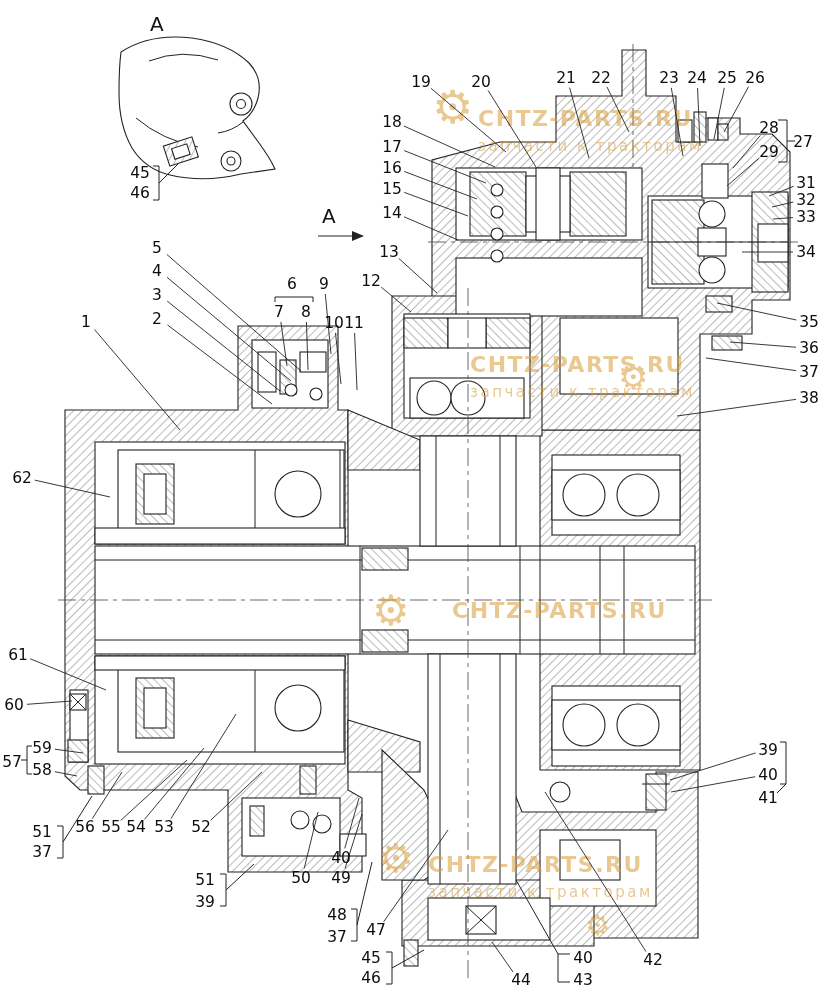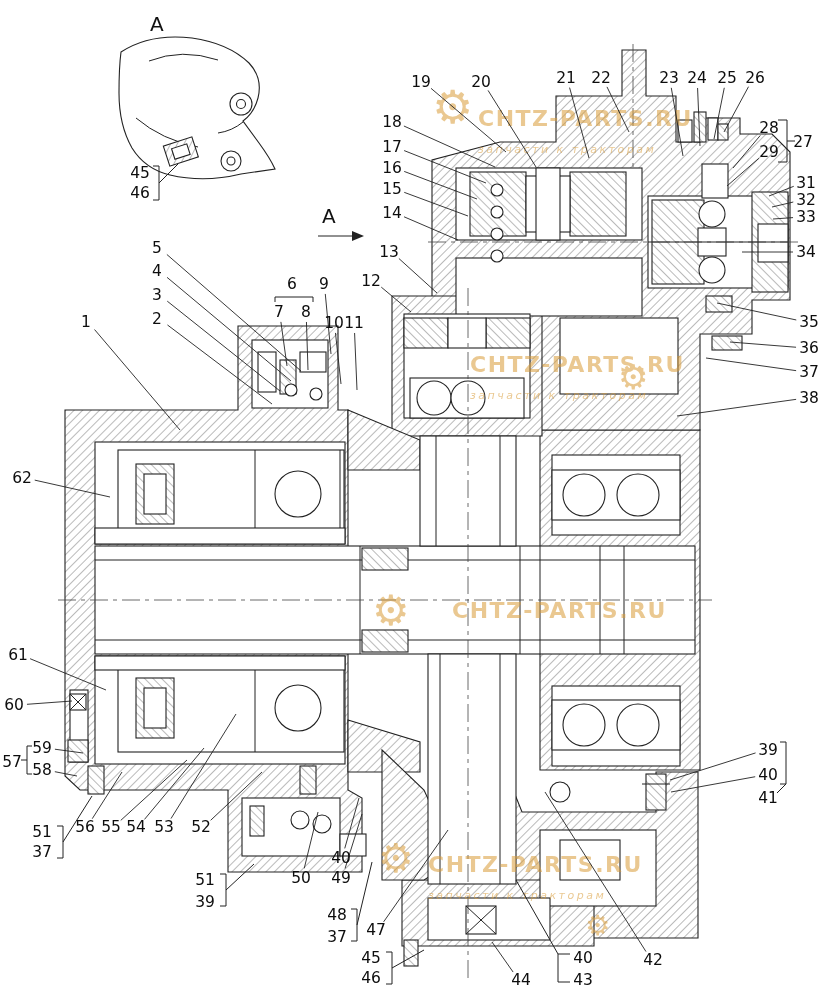--- a/index.html
+++ b/index.html
@@ -12,21 +12,21 @@
   .m{fill:url(#h1);stroke:#222;stroke-width:1.1;}
   .m2{fill:url(#h2);stroke:#222;stroke-width:1.1;}
   .w{fill:#fff;stroke:#222;stroke-width:1.1;}
   .ln{fill:none;stroke:#222;stroke-width:1;}
   .cline line{stroke:#444;stroke-width:0.8;stroke-dasharray:18 5 4 5;}
   .callout{font-size:15.5px;fill:#0d0d0d;text-anchor:middle;dominant-baseline:central;font-family:"DejaVu Sans",sans-serif;}
   .leader{stroke:#222;stroke-width:0.9;}
   .bracket{stroke:#222;stroke-width:1;fill:none;}
   .wm{position:absolute;color:#D99C38;opacity:0.55;}
   .wm-brand{font-weight:bold;font-size:22px;letter-spacing:1.5px;white-space:nowrap;}
-  .wm-tag{font-size:11px;letter-spacing:2.5px;margin-top:12px;white-space:nowrap;font-style:italic;}
+  .wm-tag{font-size:15px;letter-spacing:2.5px;margin-top:6px;white-space:nowrap;}
   .wm-gear{position:absolute;line-height:1;}
   .view-label{position:absolute;z-index:35;font-size:20px;color:#111;}
   #detail-label{left:150px;top:12px;}
   #section-label{left:322px;top:204px;}
 </style>
 </head>
 <body>
 
 <div class="stage">
 

